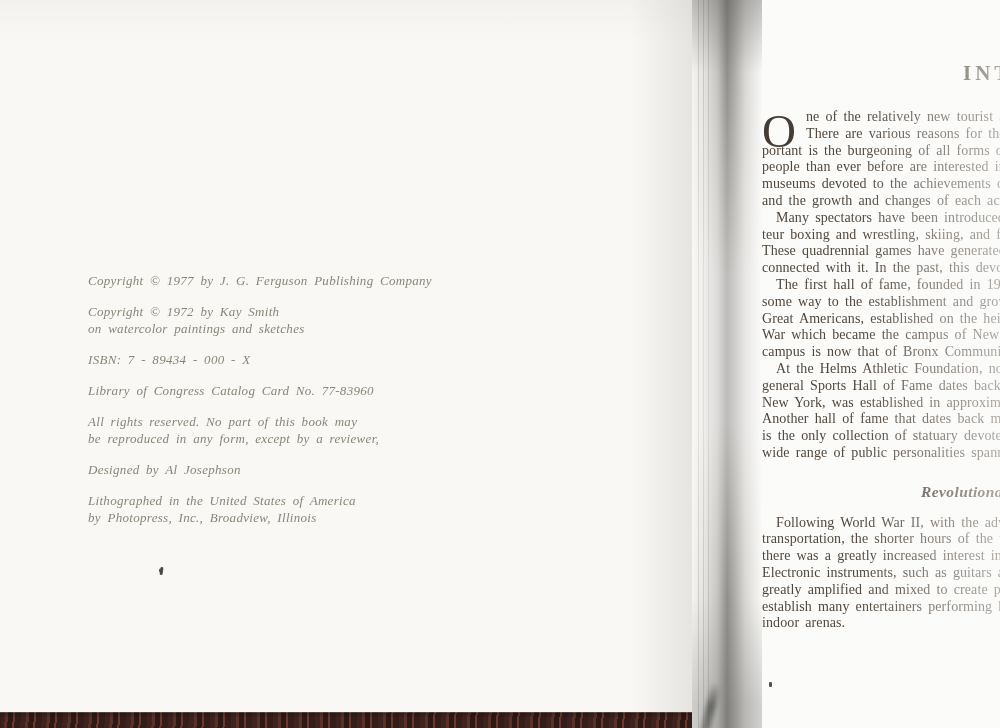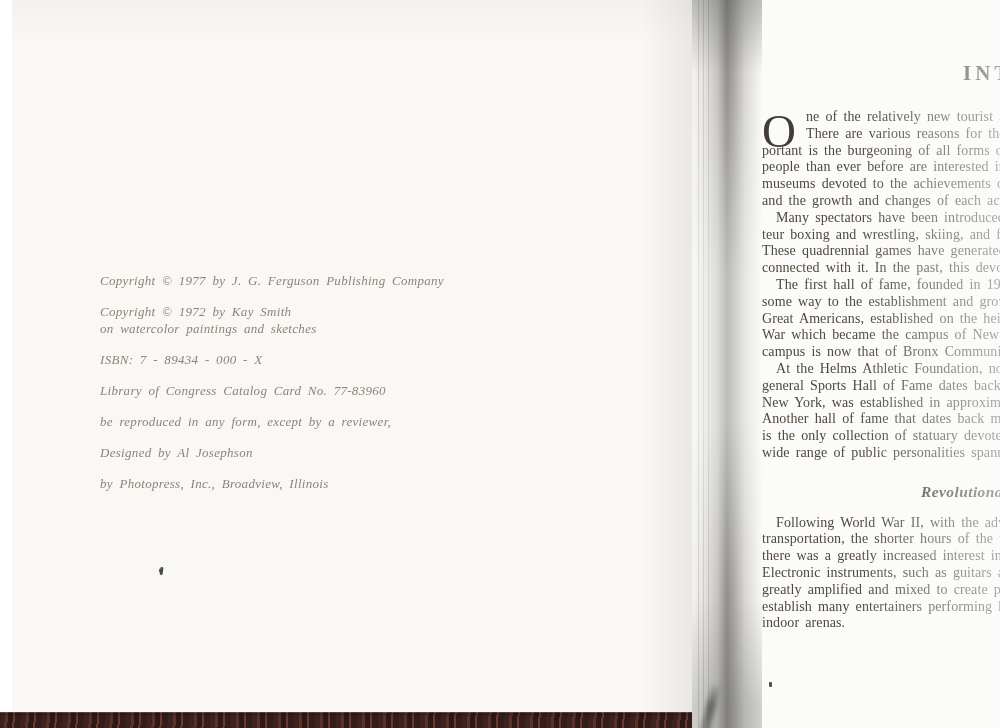--- a/index.html
+++ b/index.html
@@ -2,21 +2,21 @@
 <html><head>
 <meta charset="utf-8">
 <style>
   html,body{margin:0;padding:0;background:#ffffff;}
   .scene{
     position:relative;width:1000px;height:728px;overflow:hidden;
     background:#ffffff;font-family:"Liberation Serif", serif;
   }
   
   .left-page{
-    position:absolute;left:12px;top:0;width:700px;height:713px;
+    position:absolute;left:0;top:0;width:700px;height:713px;
     background:
       linear-gradient(to right, rgba(0,0,0,0) 90%, rgba(110,108,100,0.16) 100%),
       linear-gradient(to bottom, rgba(120,120,118,0.05) 0%, rgba(0,0,0,0) 6%),
       #f9f8f4;
   }
   .copyright-text{
     position:absolute;left:88px;top:272px;
     font-style:italic;font-size:13px;line-height:17px;
     color:#8a8579;letter-spacing:0.3px;word-spacing:3px;white-space:nowrap;
   }
@@ -115,26 +115,28 @@
           <div class="text-line">Copyright © 1972 by Kay Smith</div>
           <div class="text-line">on watercolor paintings and sketches</div>
         </div>
         <div class="copyright-block">
           <div class="text-line">ISBN:  7 - 89434 - 000 - X</div>
         </div>
         <div class="copyright-block">
           <div class="text-line">Library of Congress Catalog Card No. 77-83960</div>
         </div>
         <div class="copyright-block">
+          <div class="text-line">All rights reserved. No part of this book may</div>
           <div class="text-line">be reproduced in any form, except by a reviewer,</div>
         </div>
         <div class="copyright-block">
           <div class="text-line">Designed by Al Josephson</div>
         </div>
         <div class="copyright-block">
+          <div class="text-line">Lithographed in the United States of America</div>
           <div class="text-line">by Photopress, Inc., Broadview, Illinois</div>
         </div>
       </div>
   </div>
 
   <div class="ink-speck-left"></div>
 
   <div class="cover-edge"></div>
 
   <div class="right-page"></div>

